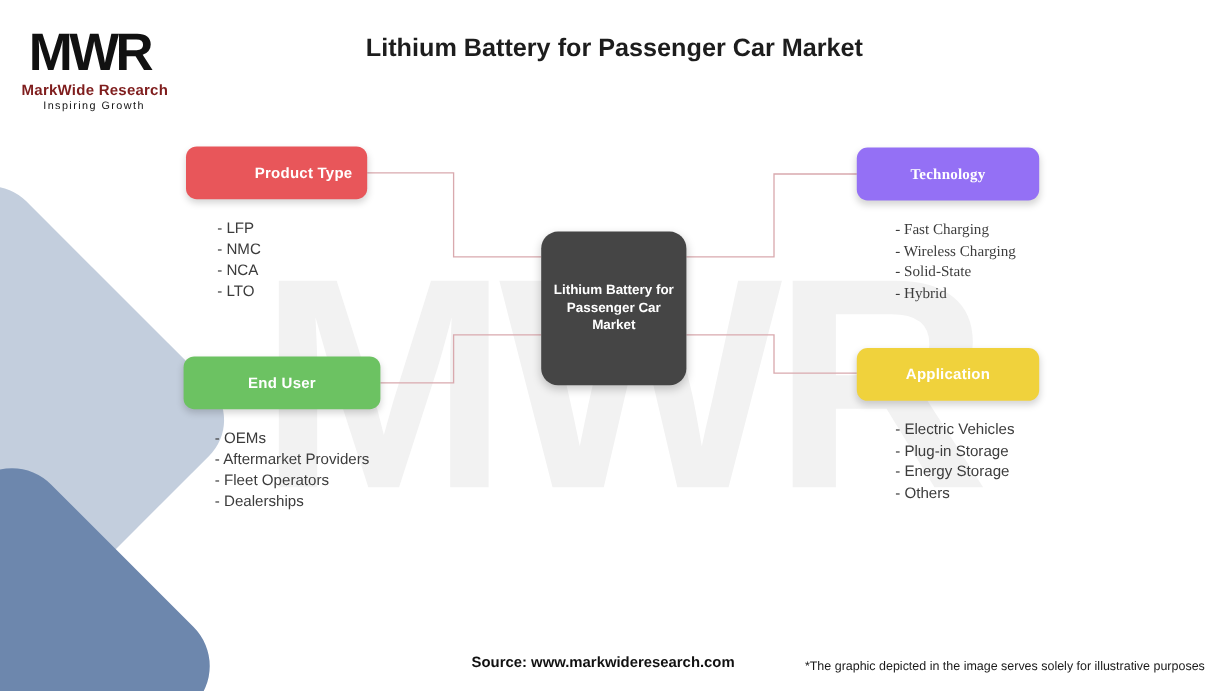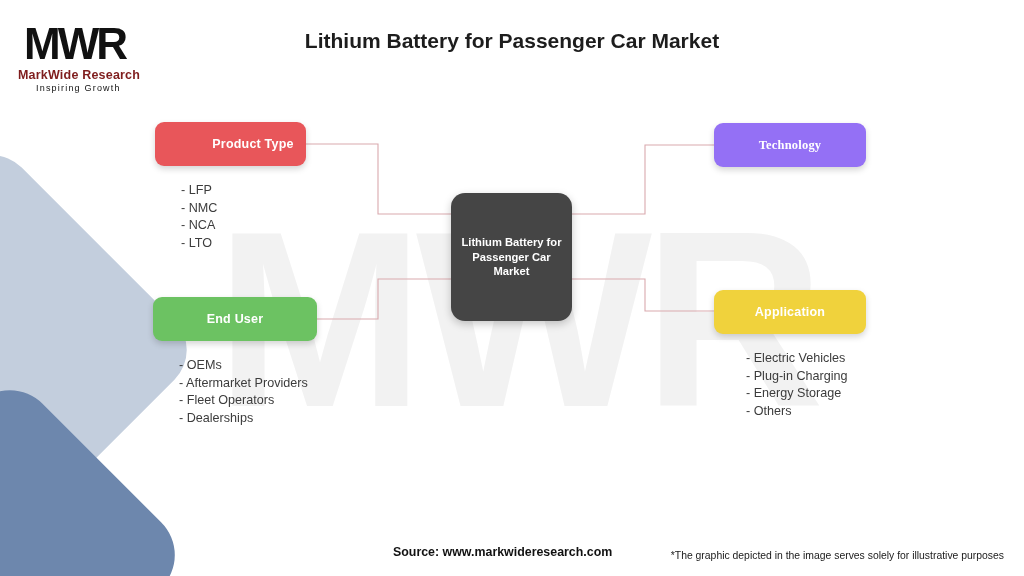--- a/index.html
+++ b/index.html
@@ -133,26 +133,32 @@
   <ul class="items">
     <li>- OEMs</li>
     <li>- Aftermarket Providers</li>
     <li>- Fleet Operators</li>
     <li>- Dealerships</li>
   </ul>
 </div>
 
 <div class="node" id="node-tech">
   <div class="chip" style="background: rgb(148, 112, 245);">Technology</div>
+  <ul class="items right-col">
+    <li>- Fast Charging</li>
+    <li>- Wireless Charging</li>
+    <li>- Solid-State</li>
+    <li>- Hybrid</li>
+  </ul>
 </div>
 
 <div class="node" id="node-app">
   <div class="chip" style="background: rgb(240, 210, 60);">Application</div>
   <ul class="items right-col">
     <li>- Electric Vehicles</li>
-    <li>- Plug-in Charging</li>
+    <li>- Plug-in Storage</li>
     <li>- Energy Storage</li>
     <li>- Others</li>
   </ul>
 </div>
 
 <div id="footer-source">Source: www.markwideresearch.com</div>
 <div id="footer-disclaimer">*The graphic depicted in the image serves solely for illustrative purposes</div>
 
 </body></html>

